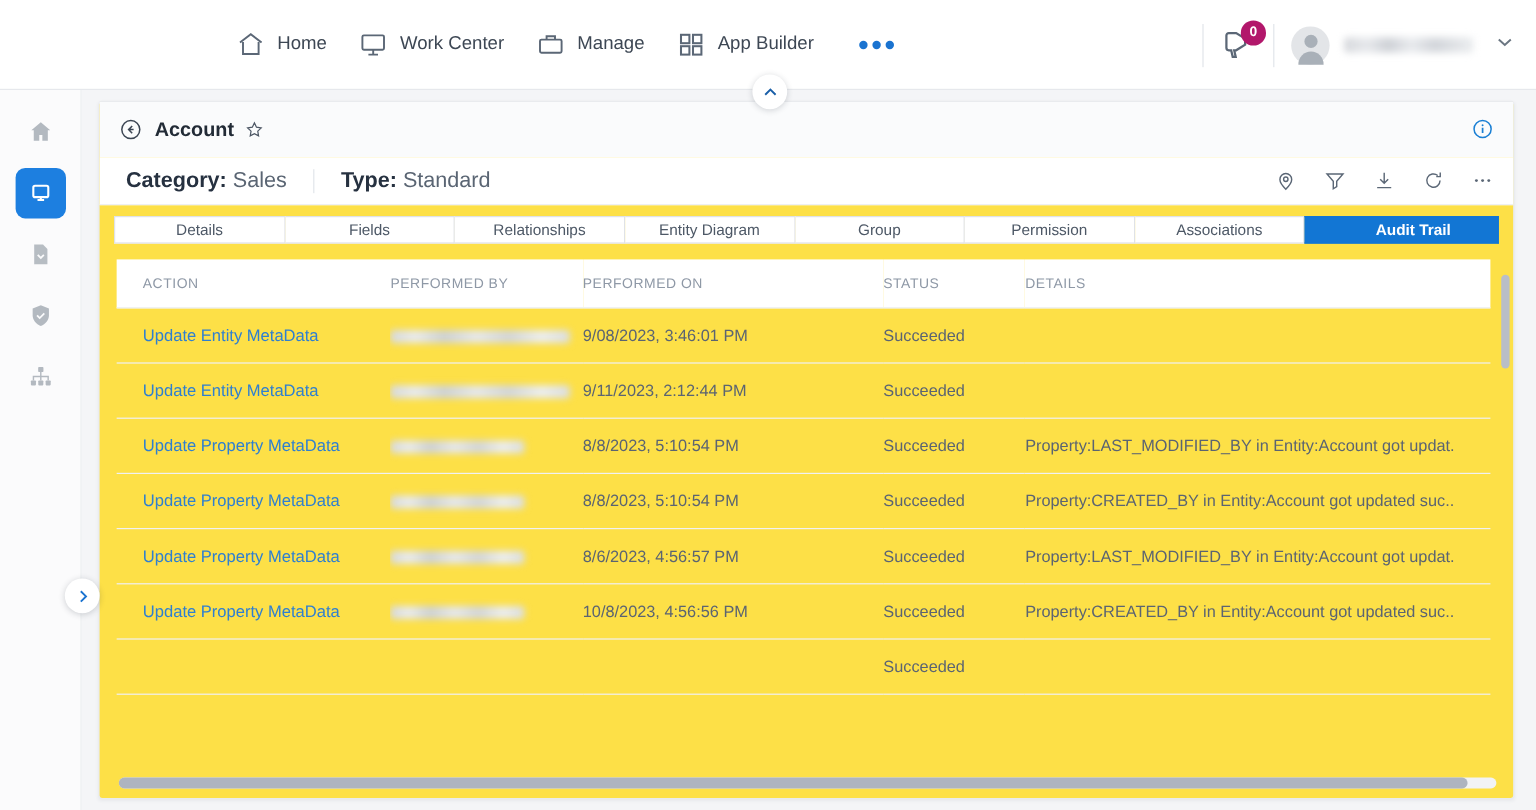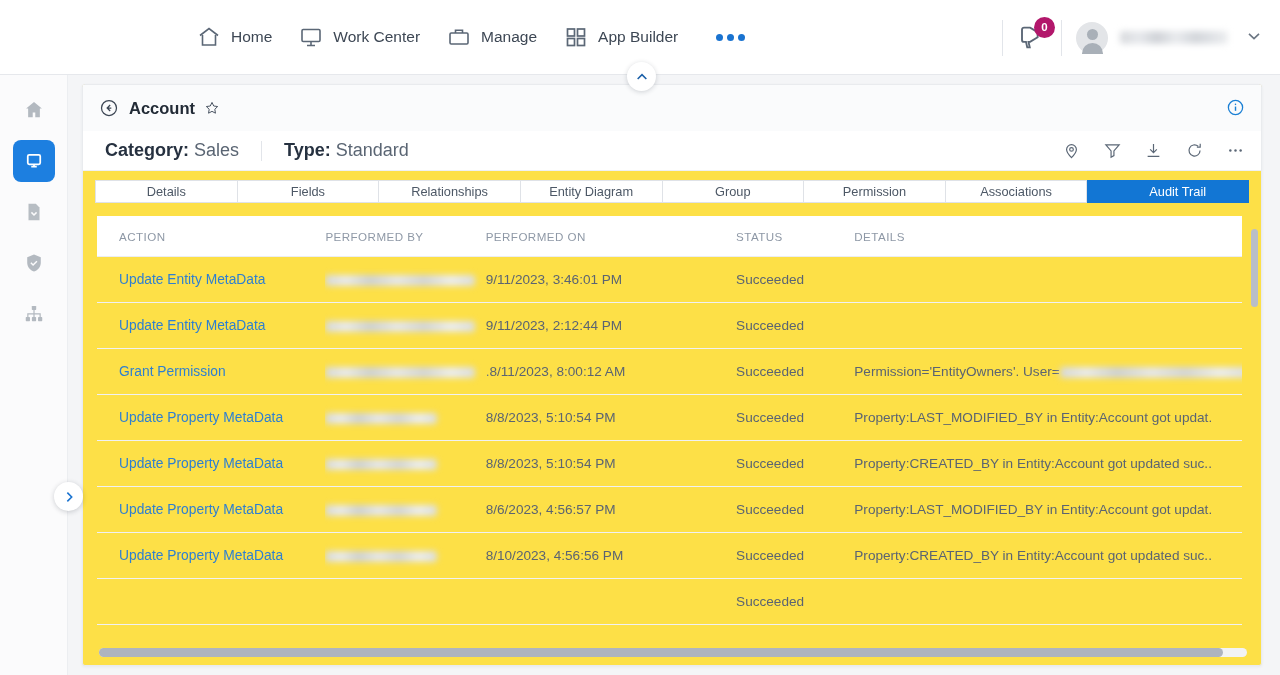--- a/index.html
+++ b/index.html
@@ -103,21 +103,21 @@
   .tools span { cursor:pointer; display:flex; }
 
   
   .tabs { display:flex; padding:0 12px; margin-top:9px; }
   .tab {
     flex:1; height:23px; display:flex; align-items:center; justify-content:center;
     font-size:12.8px; color:#4d5866; background:#fff;
     border:1px solid #dfe2e7; border-left:none; cursor:pointer; white-space:nowrap;
   }
   .tab:first-child { border-left:1px solid #dfe2e7; }
-  .tab.active { background:#1276d4; color:#fff; font-weight:400; border-color:#1276d4;padding-left:20px; }
+  .tab.active { background:#1276d4; color:#fff; font-weight:700; border-color:#1276d4;padding-left:20px; }
 
   
   .tablewrap { position:absolute; left:14px; top:131px; width:1148px; height:424px; overflow:hidden; }
   table { width:1145px; border-collapse:collapse; table-layout:fixed; }
   th {
     text-align:left; font-size:11.6px; font-weight:400; letter-spacing:.45px;
     color:#8e98a6; padding:14px 0 13px 0; border-bottom:1px solid #eceef1; background:#fff;
   }
   td {
     font-size:13.6px; color:#5b6472; padding:15px 0 15px 0;
@@ -356,39 +356,32 @@
             <th class="c-by">PERFORMED BY</th>
             <th class="c-on">PERFORMED ON</th>
             <th class="c-status">STATUS</th>
             <th class="c-det">DETAILS</th>
           </tr>
         </thead>
         <tbody id="tbody">
             <tr>
               <td class="c-action"><a>Update Entity MetaData</a></td>
               <td class="c-by"><span class="redact w-long"></span></td>
-              <td class="c-on"><span>9/11/2023, 3:46:01 PM</span></td>
+              <td class="c-on"><span>9/08/2023, 3:46:01 PM</span></td>
               <td class="c-status">Succeeded</td>
               <td class="c-det"><span></span></td>
             </tr>
             <tr>
               <td class="c-action"><a>Update Entity MetaData</a></td>
               <td class="c-by"><span class="redact w-long"></span></td>
               <td class="c-on"><span>9/11/2023, 2:12:44 PM</span></td>
               <td class="c-status">Succeeded</td>
               <td class="c-det"><span></span></td>
             </tr>
             <tr>
-              <td class="c-action"><a>Grant Permission</a></td>
-              <td class="c-by"><span class="redact w-long"></span></td>
-              <td class="c-on"><span class="dotpfx">.</span><span>8/11/2023, 8:00:12 AM</span></td>
-              <td class="c-status">Succeeded</td>
-              <td class="c-det"><span>Permission='EntityOwners'. User=</span><span class="redact w-det"></span></td>
-            </tr>
-            <tr>
               <td class="c-action"><a>Update Property MetaData</a></td>
               <td class="c-by"><span class="redact w-short"></span></td>
               <td class="c-on"><span>8/8/2023, 5:10:54 PM</span></td>
               <td class="c-status">Succeeded</td>
               <td class="c-det"><span>Property:LAST_MODIFIED_BY in Entity:Account got updat.</span></td>
             </tr>
             <tr>
               <td class="c-action"><a>Update Property MetaData</a></td>
               <td class="c-by"><span class="redact w-short"></span></td>
               <td class="c-on"><span>8/8/2023, 5:10:54 PM</span></td>
@@ -398,21 +391,21 @@
             <tr>
               <td class="c-action"><a>Update Property MetaData</a></td>
               <td class="c-by"><span class="redact w-short"></span></td>
               <td class="c-on"><span>8/6/2023, 4:56:57 PM</span></td>
               <td class="c-status">Succeeded</td>
               <td class="c-det"><span>Property:LAST_MODIFIED_BY in Entity:Account got updat.</span></td>
             </tr>
             <tr>
               <td class="c-action"><a>Update Property MetaData</a></td>
               <td class="c-by"><span class="redact w-short"></span></td>
-              <td class="c-on"><span>8/10/2023, 4:56:56 PM</span></td>
+              <td class="c-on"><span>10/8/2023, 4:56:56 PM</span></td>
               <td class="c-status">Succeeded</td>
               <td class="c-det"><span>Property:CREATED_BY in Entity:Account got updated suc..</span></td>
             </tr>
             <tr>
               <td class="c-action"></td>
               <td class="c-by"></td>
               <td class="c-on"></td>
               <td class="c-status">Succeeded</td>
               <td class="c-det"></td>
             </tr>

